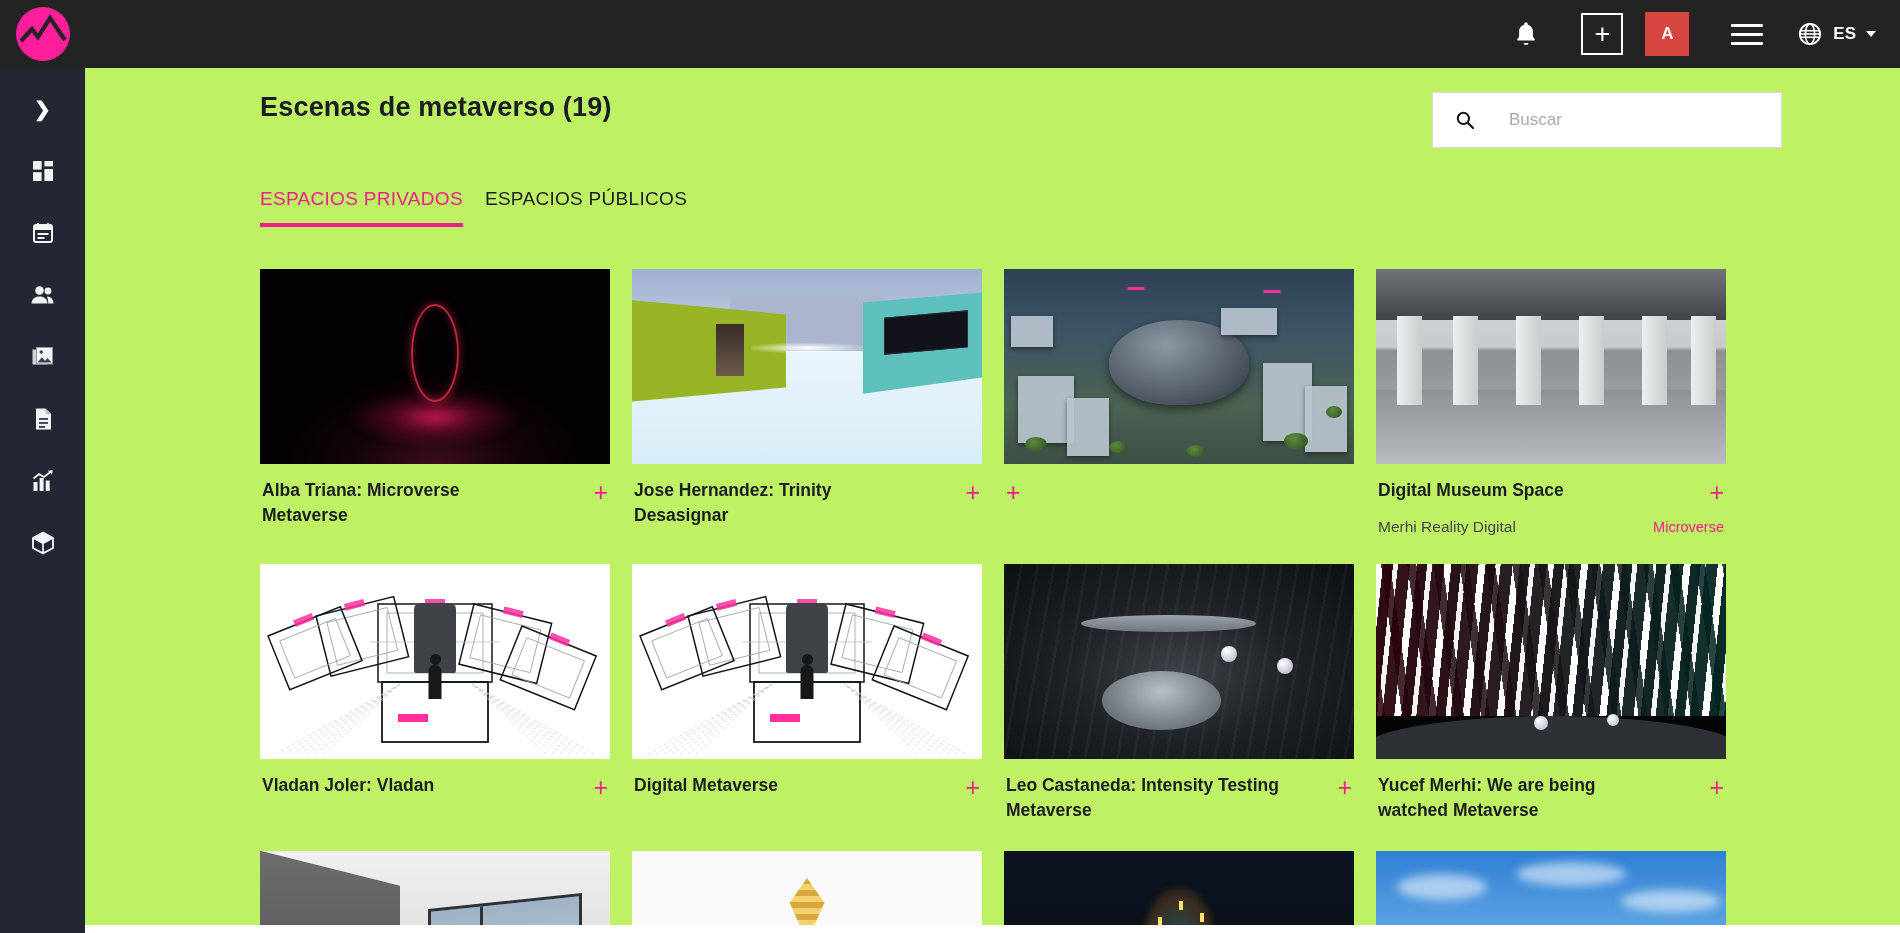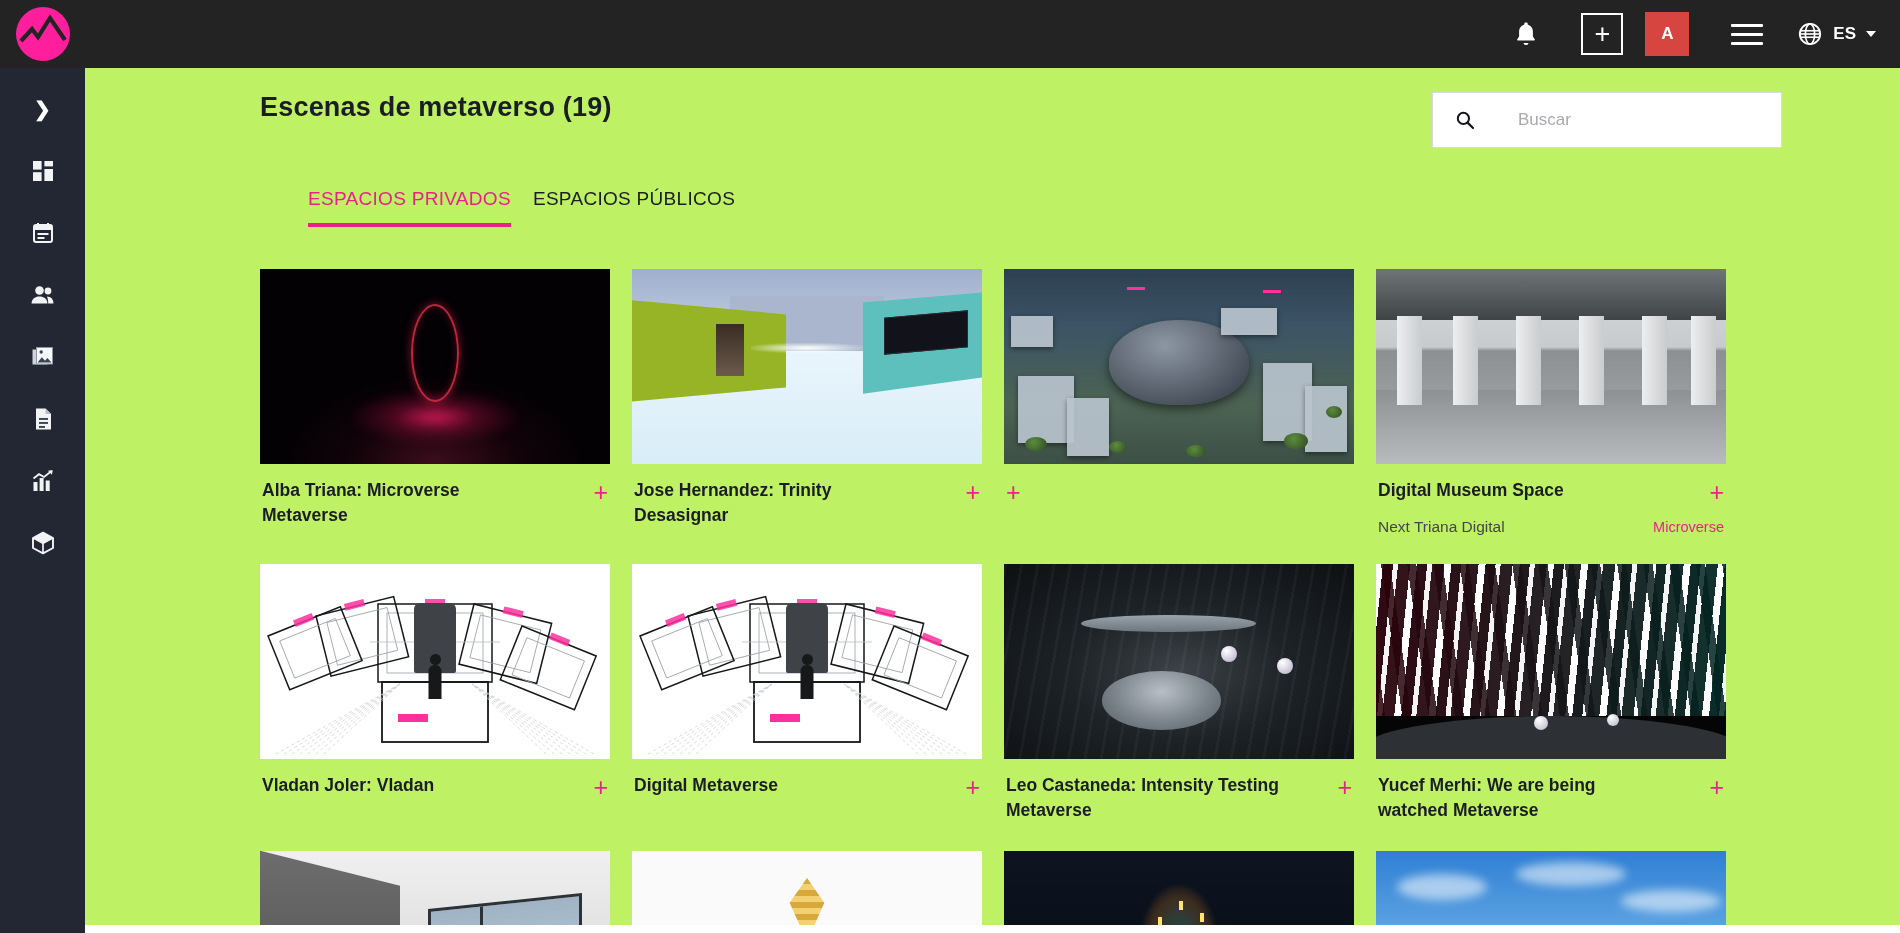--- a/index.html
+++ b/index.html
@@ -107,37 +107,37 @@
     width: 350px; height: 56px;
     border: 1px solid #d9d9de;
     display: flex; align-items: center;
     padding: 0 10px 0 22px;
     background: #fff;
   }
   .search-box input {
     border: none; outline: none;
     font-size: 17px; color: #4a4a52;
     font-family: "Liberation Sans", sans-serif;
-    margin-left: 43px; width: 250px; background: transparent;
+    margin-left: 34px; width: 250px; background: transparent;
   }
   .search-box input::placeholder { color: #a9a9b0; }
 
   .tabs {
     display: flex; align-items: flex-end; gap: 22px;
     padding: 40px 0 0 175px;
     border-bottom: 0;
   }
   .tab {
     font-size: 19px; letter-spacing: .3px;
     color: #1c1c24;
     padding-bottom: 13px;
     cursor: pointer;
     border-bottom: 4px solid transparent;
   }
-  .tab.active { color: #ee1e8c; border-bottom-color: #ee1e8c; margin-left: 48px; }
+  .tab.active { color: #ee1e8c; border-bottom-color: #ee1e8c; }
 
   
   .grid {
     display: grid;
     grid-template-columns: repeat(4, 350px);
     gap: 0 22px;
     padding: 42px 0 0 175px;
   }
   .card { width: 350px; margin-bottom: 28px; }
   .thumb {
@@ -549,21 +549,21 @@
           <div class="col" style="left:58%"></div>
           <div class="col" style="left:76%"></div>
           <div class="col" style="left:90%"></div>
         </div>
         <div class="card-body">
           <div class="card-row">
             <div class="card-title">Digital Museum Space</div>
             <div class="plus-ic">+</div>
           </div>
           <div class="card-sub-row">
-            <div class="card-owner">Next Triana Digital</div>
+            <div class="card-owner">Merhi Reality Digital</div>
             <div class="unassign">Microverse</div>
           </div>
         </div>
       </div>
       <div class="card">
         <div class="thumb art-wire">
           <svg width="350" height="195" viewBox="0 0 350 195" aria-hidden="true" style="position:absolute;inset:0">
             <g transform="translate(118,40) rotate(0)">
               <rect x="0" y="0" width="114" height="78" fill="none" stroke="#15171a" stroke-width="1.5"></rect>
               <rect x="9" y="9" width="96" height="60" fill="none" stroke="#9aa0a6" stroke-width="0.8"></rect>

